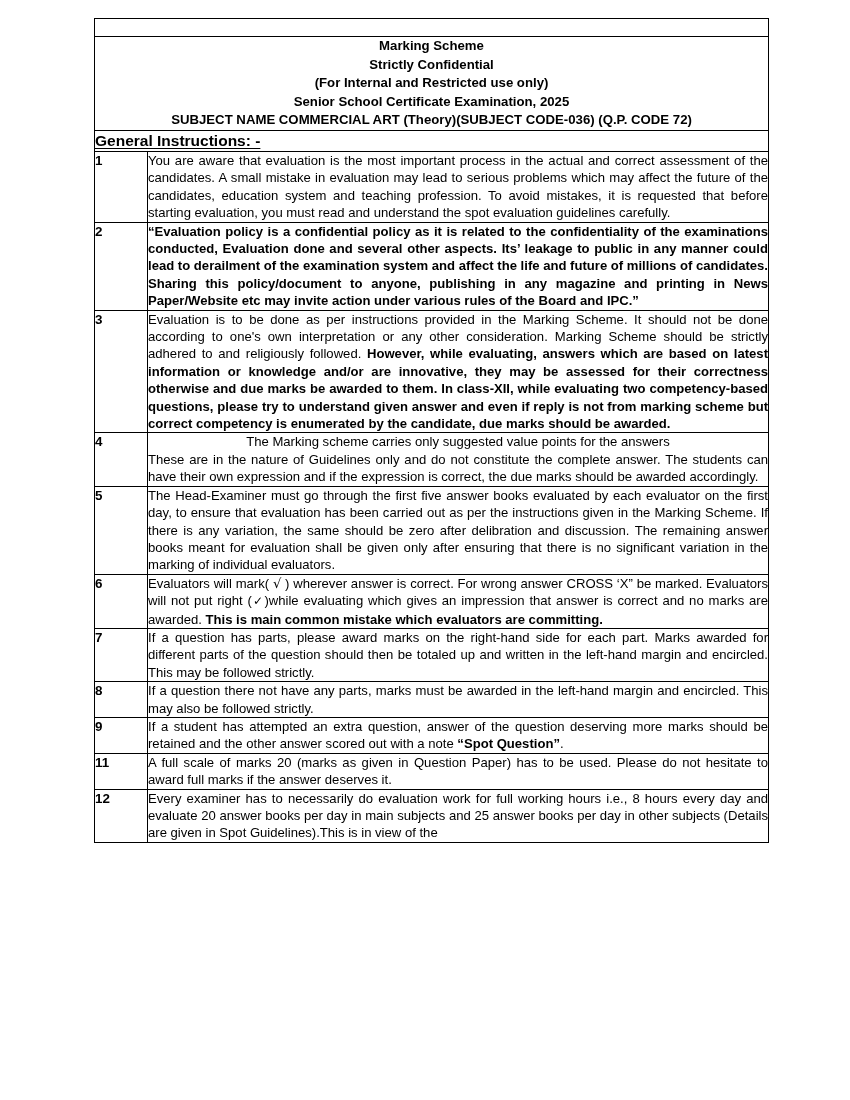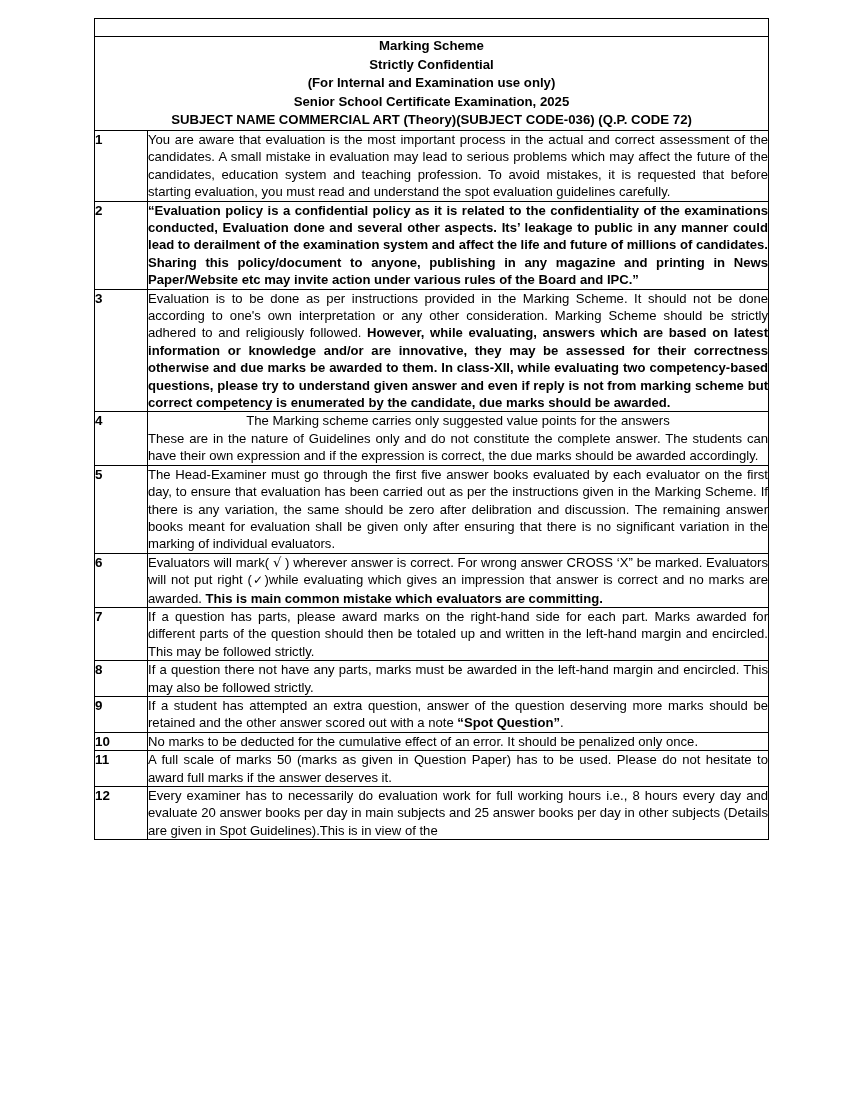--- a/index.html
+++ b/index.html
@@ -109,26 +109,31 @@
     </colgroup>
     <tbody>
       <tr class="spacer-row">
         <td colspan="2"></td>
       </tr>
 
       <tr>
         <td colspan="2" class="header-cell">
           <span class="hline">Marking Scheme</span>
           <span class="hline">Strictly Confidential</span>
-          <span class="hline">(For Internal and Examination use only)</span>
+          <span class="hline">(For Internal and Restricted use only)</span>
           <span class="hline">Senior School Certificate Examination, 2025</span>
           <span class="hline">SUBJECT NAME  COMMERCIAL ART (Theory)(SUBJECT CODE-036) (Q.P. CODE 72)</span>
         </td>
       </tr>
 
+      <tr>
+        <td colspan="2" class="gi-cell">
+          <span class="gi-title">General Instructions: -</span>
+        </td>
+      </tr>
 
       <tr>
         <td class="num-cell">1</td>
         <td class="body-cell">
           <p>You are aware that evaluation is the most important process in the actual and correct assessment of the candidates. A small mistake in evaluation may lead to serious problems which may affect the future of the candidates, education system and teaching profession. To avoid mistakes, it is requested that before starting evaluation, you must read and understand the spot evaluation guidelines carefully.</p>
         </td>
       </tr>
 
       <tr>
         <td class="num-cell">2</td>
@@ -180,31 +185,25 @@
         </td>
       </tr>
 
       <tr>
         <td class="num-cell">9</td>
         <td class="body-cell">
           <p><span>If a student has attempted an extra question, answer of the question deserving more marks should be retained and the other answer scored out with a note </span><b>“Spot Question”</b><span>.</span></p>
         </td>
       </tr>
 
-      <tr>
-        <td class="num-cell">10</td>
-        <td class="body-cell">
-          <p>No marks to be deducted for the cumulative effect of an error. It should be penalized only once.</p>
-        </td>
-      </tr>
 
       <tr>
         <td class="num-cell">11</td>
         <td class="body-cell">
-          <p>A full scale of marks 50 (marks as given in Question Paper) has to be used. Please do not hesitate to award full marks if the answer deserves it.</p>
+          <p>A full scale of marks 20 (marks as given in Question Paper) has to be used. Please do not hesitate to award full marks if the answer deserves it.</p>
         </td>
       </tr>
 
       <tr>
         <td class="num-cell">12</td>
         <td class="body-cell clipped">
           <p>Every examiner has to necessarily do evaluation work for full working hours i.e., 8 hours every day and evaluate 20 answer books per day in main subjects and 25 answer books per day in other subjects (Details are given in Spot Guidelines).This is in view of the</p>
         </td>
       </tr>
     </tbody>

